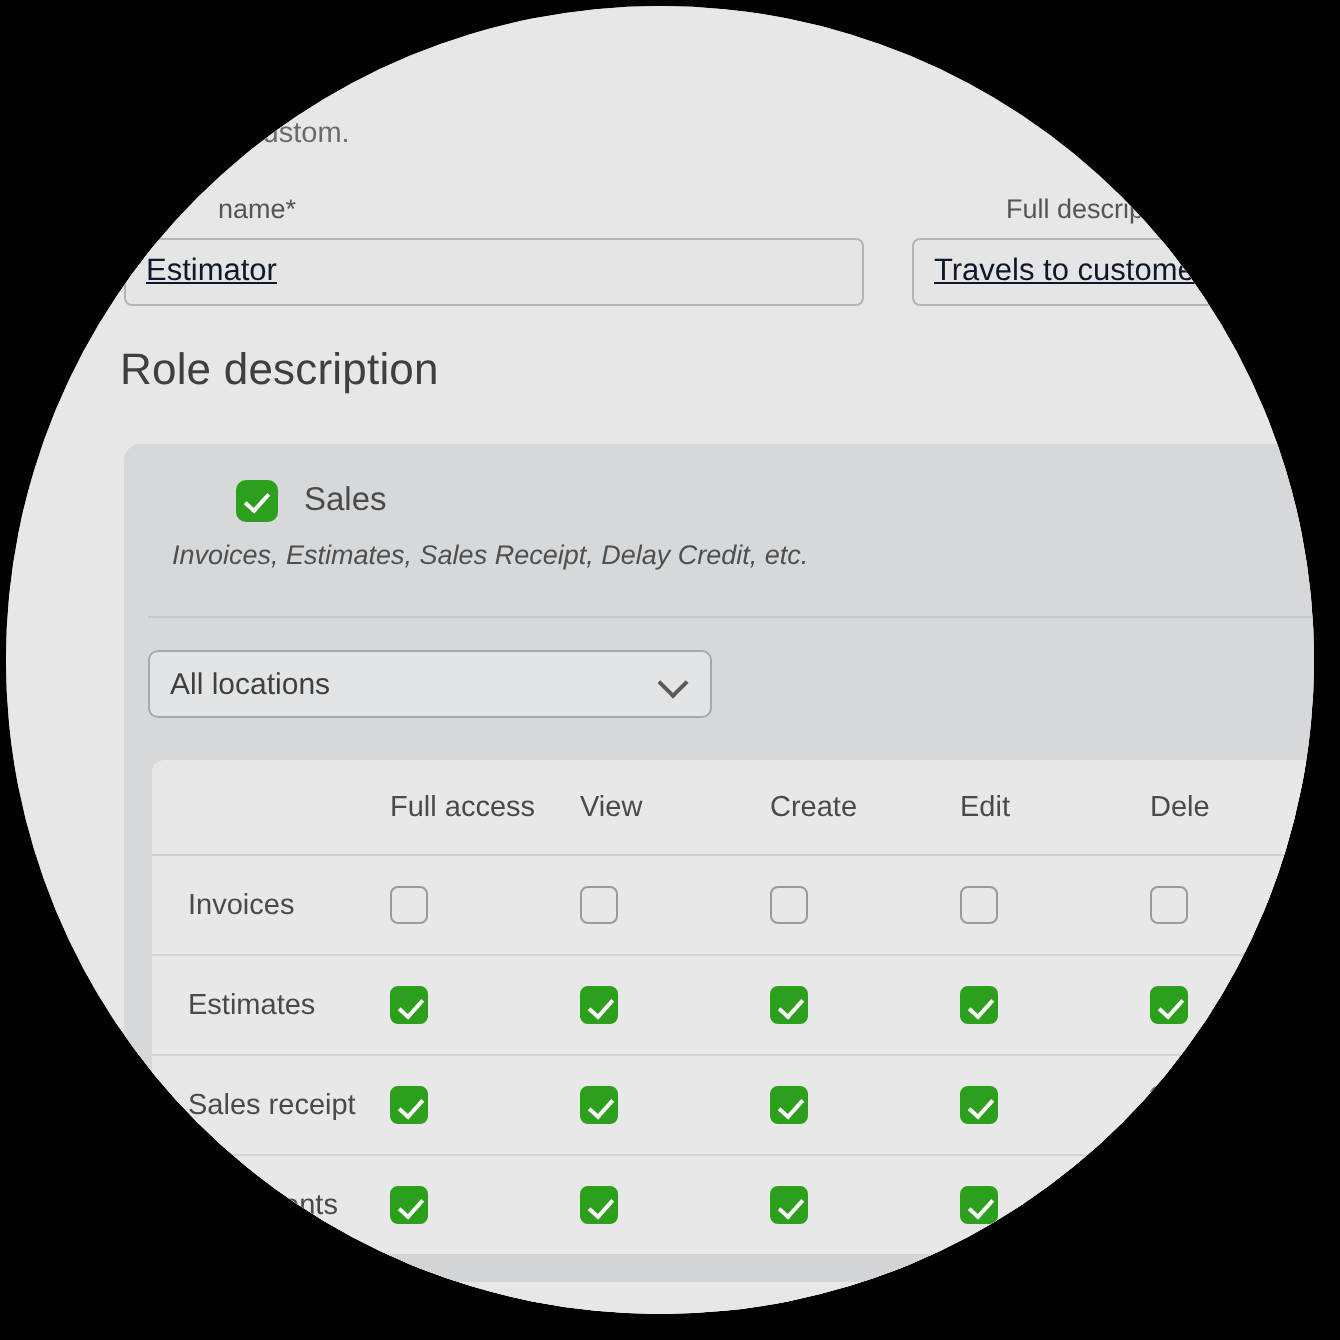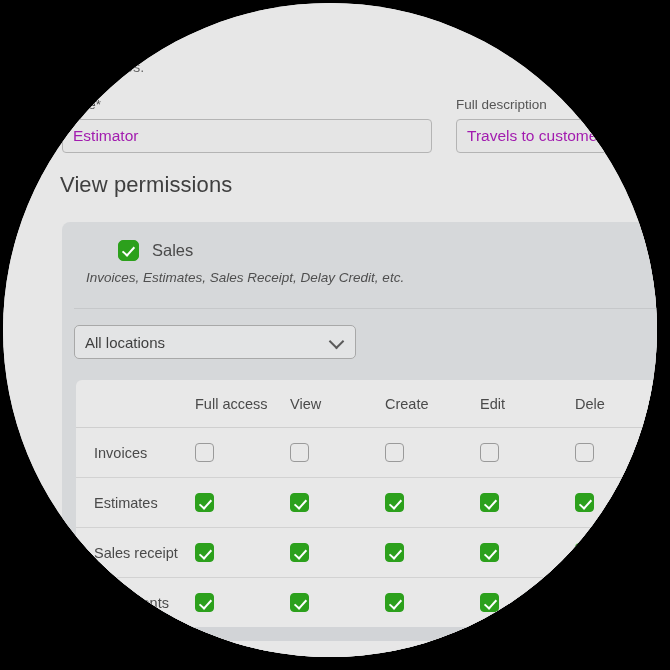--- a/index.html
+++ b/index.html
@@ -49,38 +49,40 @@
     top: 59px;
     font-size: 14.5px;
     color: #6b6b6b;
     white-space: nowrap;
   }
   .field-label {
     position: absolute;
     font-size: 13.5px;
     color: #555555;
     white-space: nowrap;
+    margin-left: 47px;
   }
   #role-name-label { left: 62px; top: 97px; }
   #role-desc-label { left: 456px; top: 97px; }
 
   .text-input {
     position: absolute;
     height: 34px;
     background: #e5e5e5;
     border: 1px solid #b4b4b4;
     border-radius: 4px;
     box-sizing: border-box;
     display: flex;
     align-items: center;
     padding-left: 10px;
     font-size: 15.5px;
-    color: #a21caf;
+    color: #0f172a;
     white-space: nowrap;
     overflow: hidden;
+    text-decoration: underline;
   }
   #role-name-input { left: 62px; top: 119px; width: 370px; }
   #role-desc-input { left: 456px; top: 119px; width: 300px; }
 
   
   #role-permissions-heading {
     position: absolute;
     left: 60px;
     top: 172px;
     font-size: 22px;
@@ -261,29 +263,29 @@
     background: #e7e7e7;
   }
 </style>
 </head>
 <body>
 
 <div id="viewport">
   <div id="circle-mask">
     <div id="page">
 
-      <div class="lead-text">it roles roles.</div>
+      <div class="lead-text">it custom custom.</div>
 
       <div class="field-label" id="role-name-label">name*</div>
       <div class="text-input" id="role-name-input">Estimator</div>
 
       <div class="field-label" id="role-desc-label">Full description</div>
       <div class="text-input" id="role-desc-input">Travels to customers</div>
 
-      <div id="role-permissions-heading">View permissions</div>
+      <div id="role-permissions-heading">Role description</div>
 
       <div id="sales-card">
         <div id="sales-header-row">
           <span class="cb big checked"></span>
           <span id="sales-label">Sales</span>
         </div>
         <div id="sales-sub">Invoices, Estimates, Sales Receipt, Delay Credit, etc.</div>
         <div id="card-divider"></div>
       </div>
 

